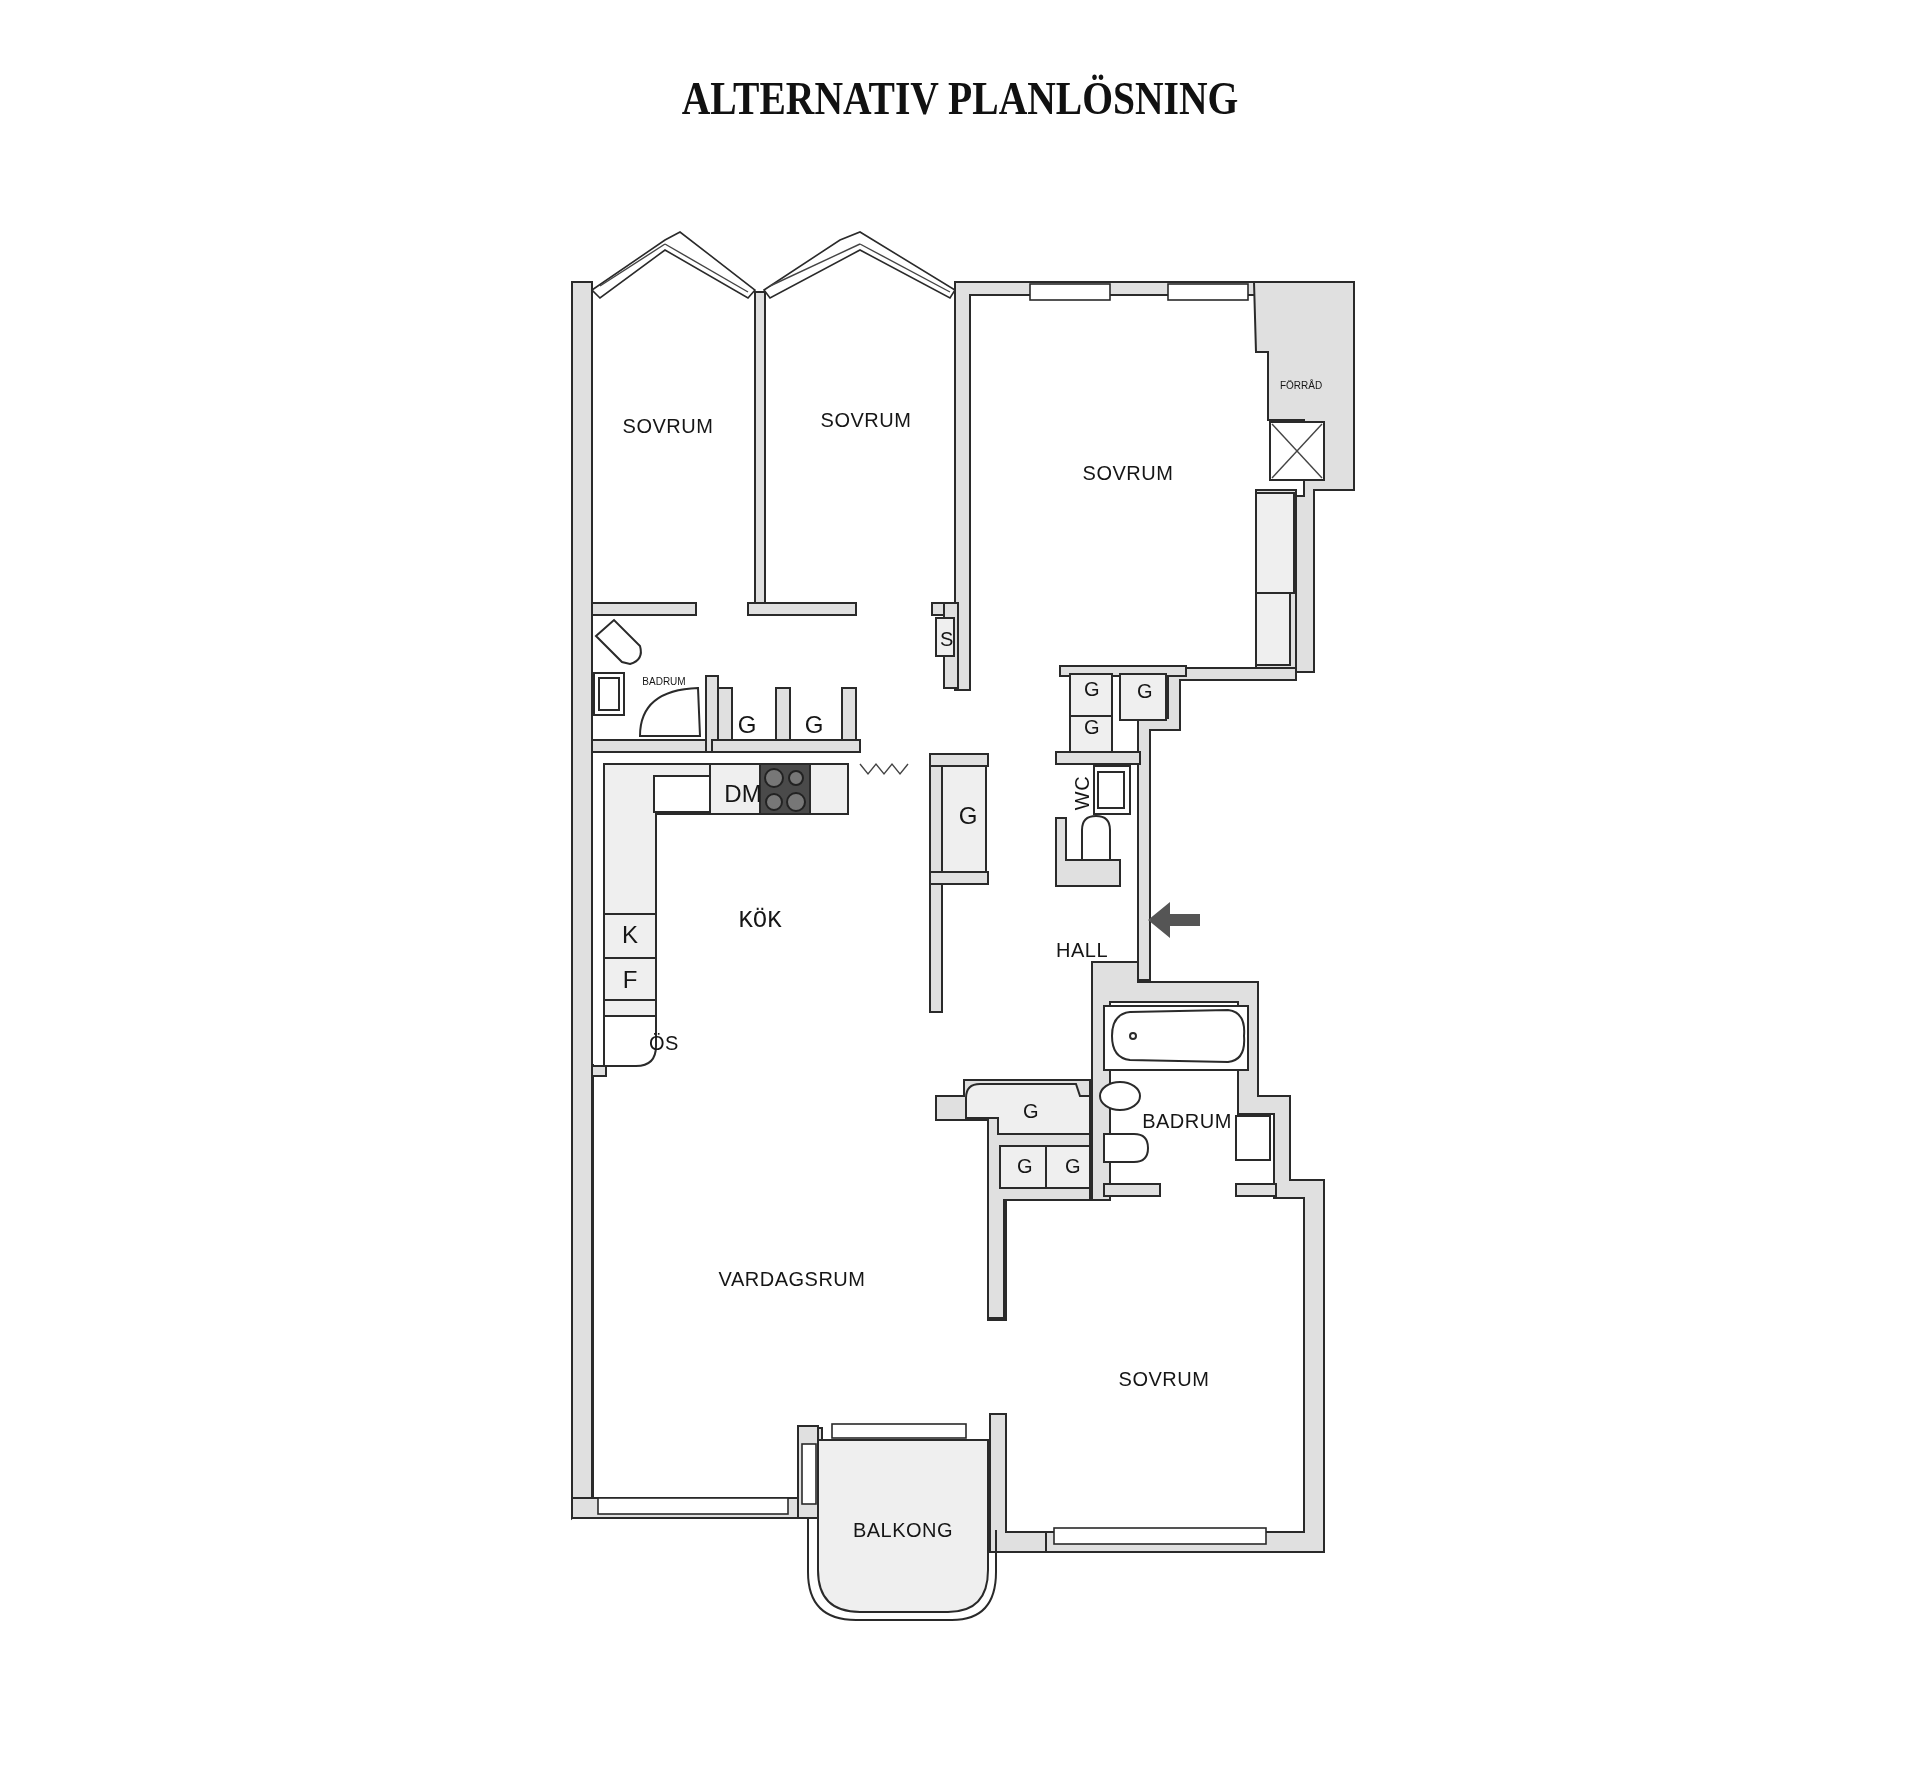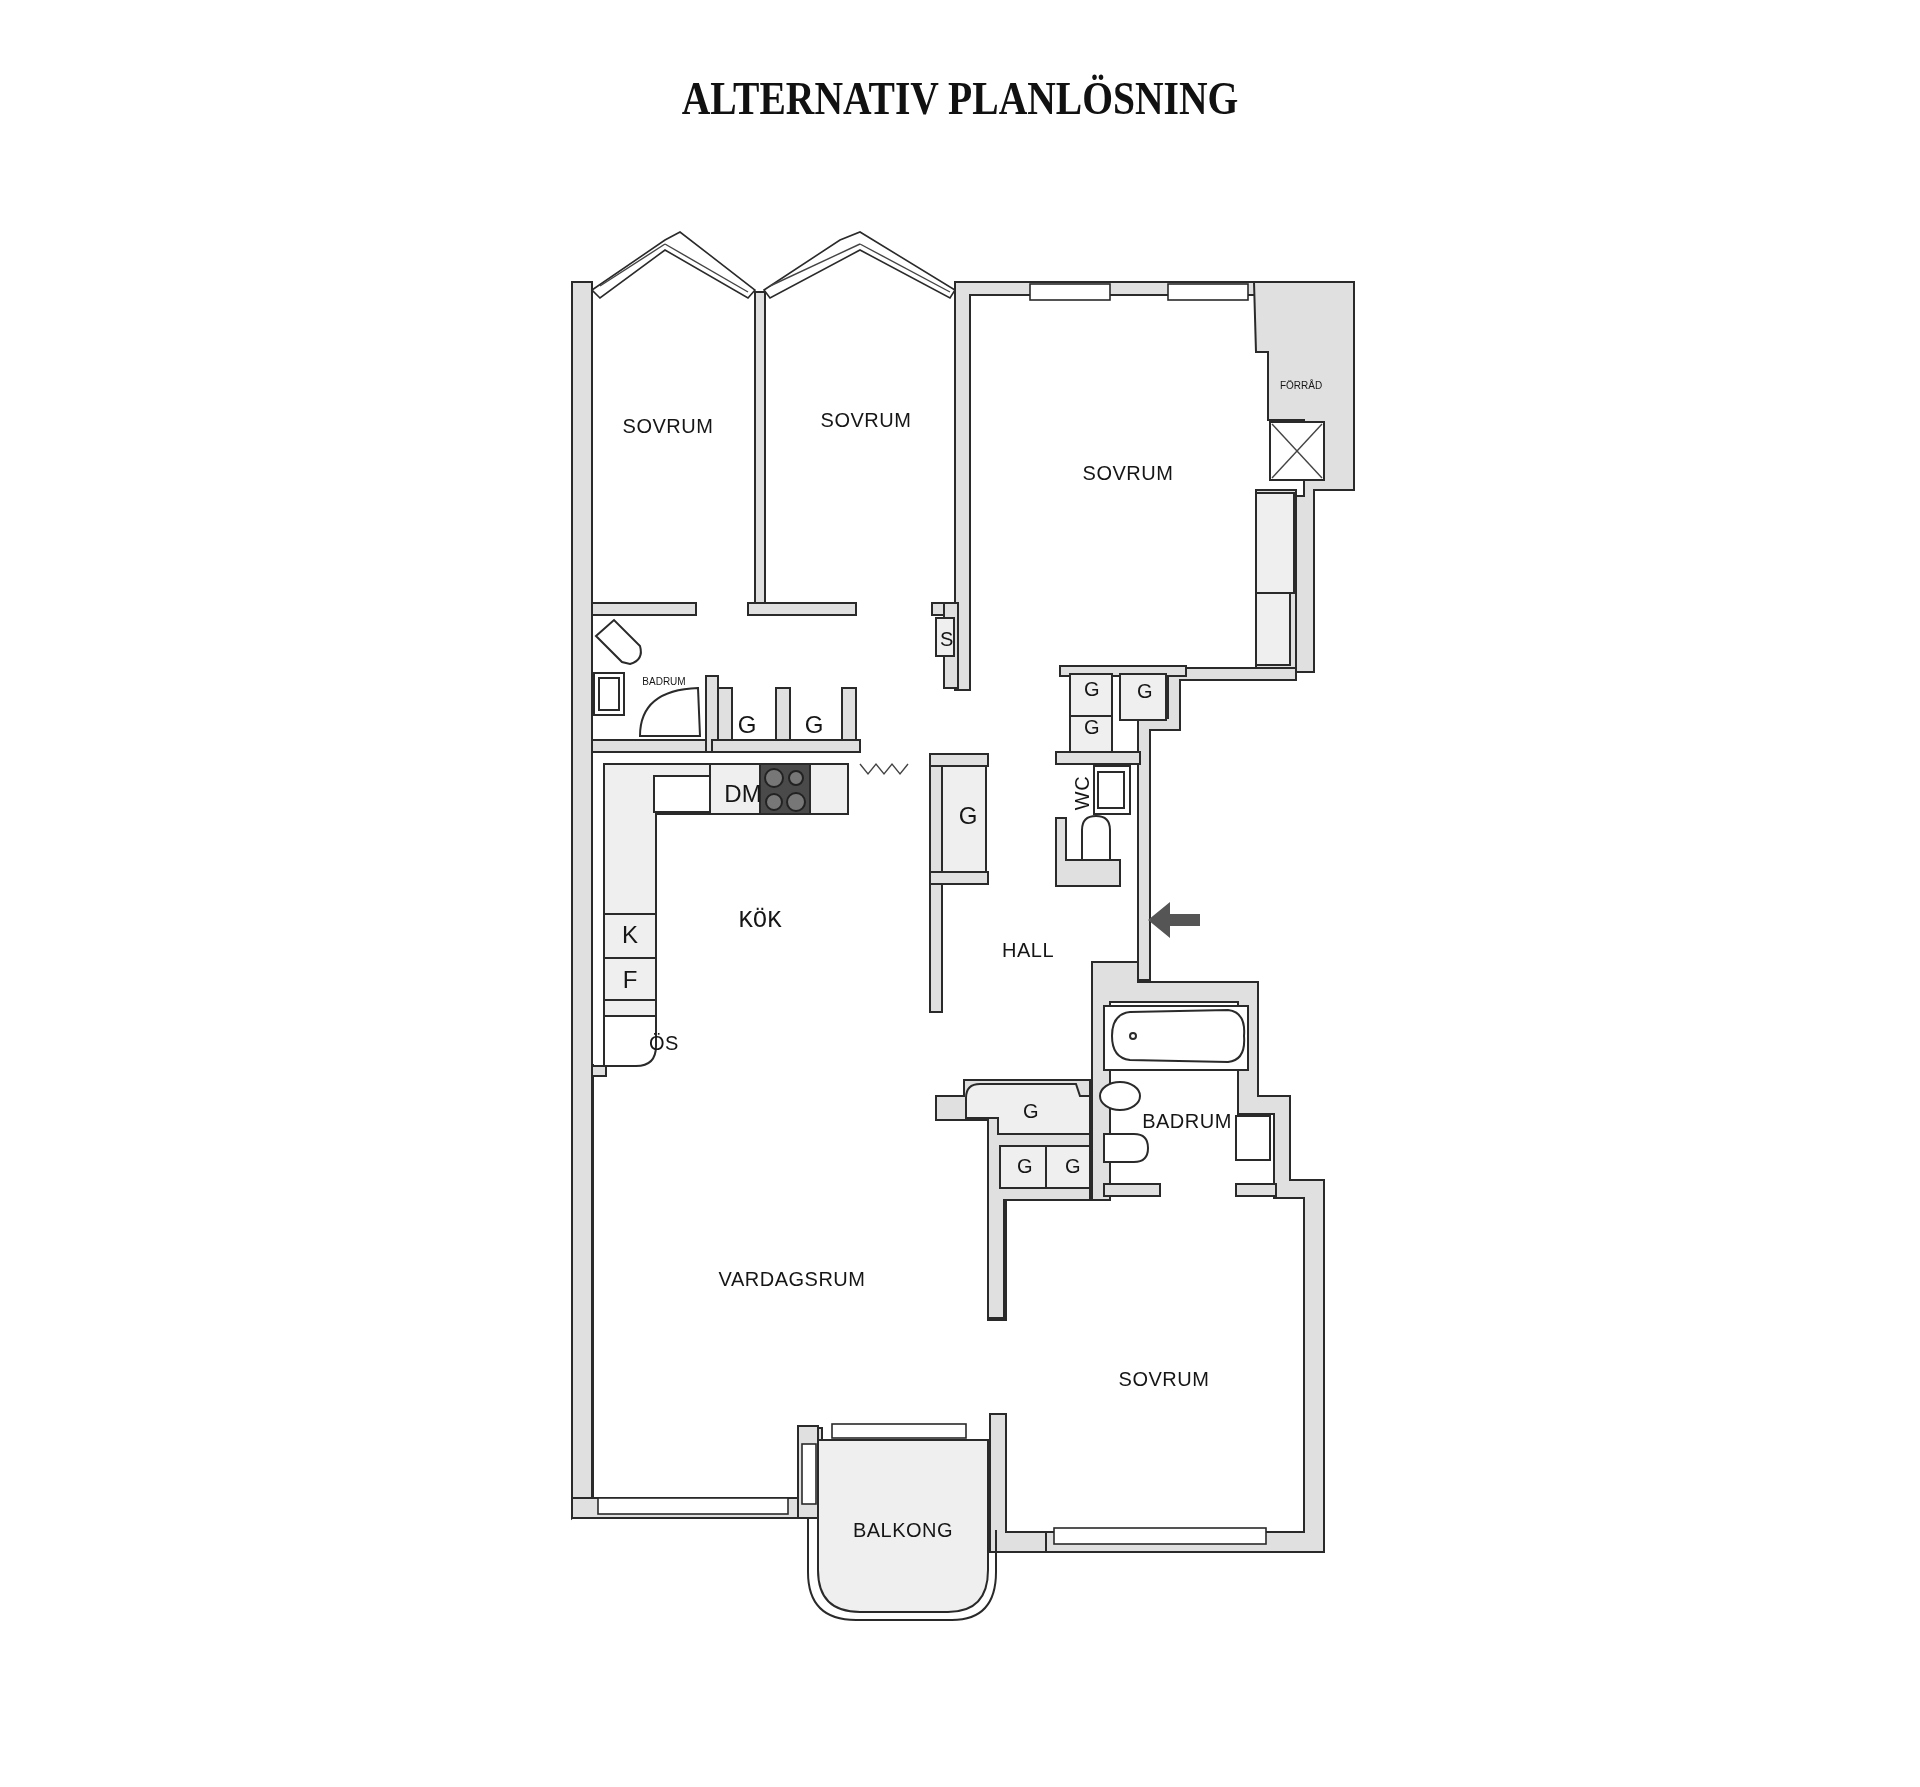--- a/index.html
+++ b/index.html
@@ -147,21 +147,21 @@
   <path class="line" d="M808,1518 L808,1572 Q808,1620 856,1620 L952,1620 Q996,1620 996,1572 L996,1530"></path>
   <path class="fix" d="M818,1440 L988,1440 L988,1570 Q988,1612 948,1612 L860,1612 Q818,1612 818,1570 Z"></path>
 </svg>
 
 <span class="lbl room" style="left:668px;top:426px;">SOVRUM</span>
 <span class="lbl room" style="left:866px;top:420px;">SOVRUM</span>
 <span class="lbl room" style="left:1128px;top:473px;">SOVRUM</span>
 <span class="lbl small" style="left:1301px;top:385px;">FÖRRÅD</span>
 <span class="lbl small" style="left:664px;top:681px;">BADRUM</span>
 <span class="lbl big" style="left:760px;top:920px;">KÖK</span>
-<span class="lbl room" style="left:1028px;top:950px;">HALL</span>
+<span class="lbl room" style="left:1082px;top:950px;">HALL</span>
 <span class="lbl room" style="left:1082px;top:793px;transform:translate(-50%,-50%) rotate(-90deg);">WC</span>
 <span class="lbl room" style="left:1187px;top:1121px;">BADRUM</span>
 <span class="lbl room" style="left:792px;top:1279px;">VARDAGSRUM</span>
 <span class="lbl room" style="left:1164px;top:1379px;">SOVRUM</span>
 <span class="lbl room" style="left:903px;top:1530px;text-align:center;">BALKONG</span>
 
 <span class="lbl room" style="left:947px;top:639px;">S</span>
 <span class="lbl fixlbl" style="left:747px;top:725px;">G</span>
 <span class="lbl fixlbl" style="left:814px;top:725px;">G</span>
 <span class="lbl fixlbl" style="left:968px;top:816px;">G</span>

